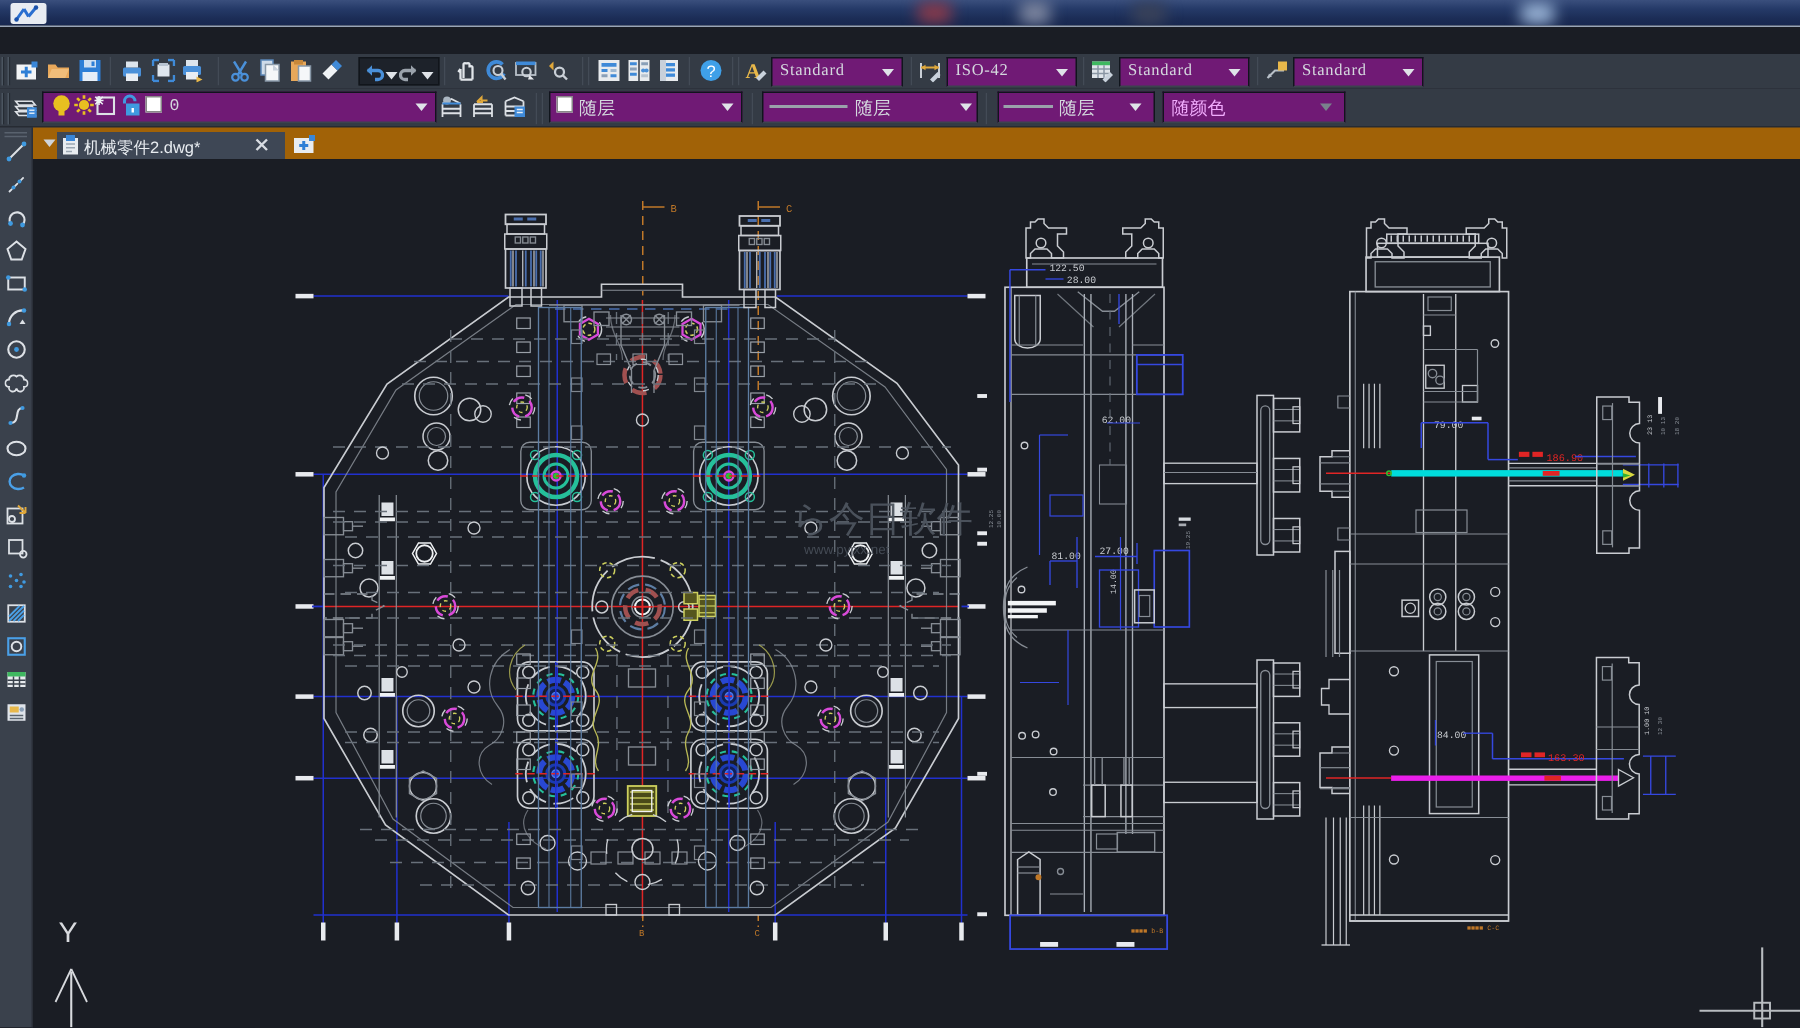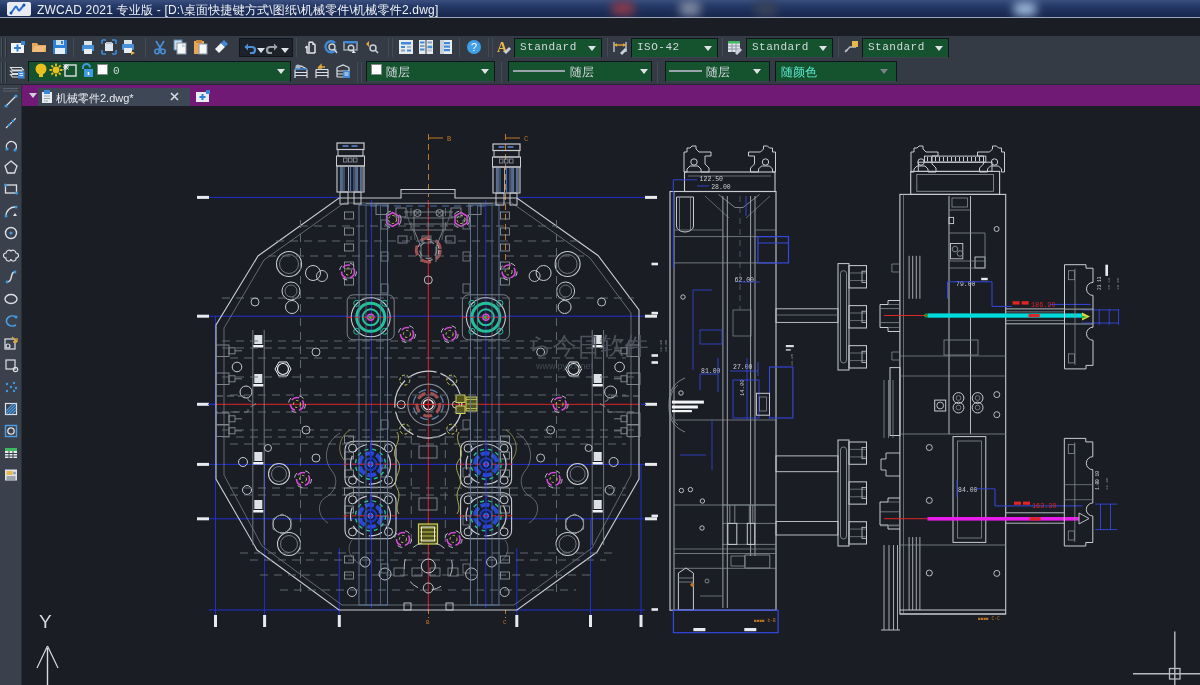--- a/index.html
+++ b/index.html
@@ -7,41 +7,40 @@
 #titleicon{position:absolute;left:7px;top:2px;width:24px;height:14px;background:#e8ecf2;border-radius:2px}
 #titletext{position:absolute;left:37px;top:2px;font-size:12px;color:#f0f2f6;letter-spacing:0.2px;white-space:nowrap}
 .blob{position:absolute;filter:blur(5px);border-radius:3px}
 #menubar{position:absolute;left:0;top:18px;width:1200px;height:18px;background:#2c333d;border-bottom:1px solid #a8b2bf}
 .mi{position:absolute;top:2px;font-size:12px;color:#ccd1d8;white-space:nowrap}
 #tb1{position:absolute;left:0;top:36px;width:1200px;height:23px;background:#343b45}
 #tb2{position:absolute;left:0;top:59px;width:1200px;height:26px;background:#343b45;border-bottom:1px solid #262b33}
 .grip{position:absolute;width:2px;background:#4b5560;border-right:1px solid #252b33}
 .sep{position:absolute;width:1px;background:#272d36;border-right:1px solid #434b56}
 .ticon{position:absolute}
-.combo{position:absolute;background:#14532d;border:1px solid #10151c;border-bottom-color:#3c434e;color:#d4d8de;font-family:Liberation Mono, monospace;font-size:11px}
+.combo{position:absolute;background:#701a75;border:1px solid #10151c;border-bottom-color:#3c434e;color:#d4d8de;font-family:Liberation Serif, serif;font-size:11px}
 .combo .ct{position:absolute;left:5px;top:2px;letter-spacing:0.5px;white-space:nowrap}
 .darr{position:absolute;width:0;height:0;border-left:4.5px solid transparent;border-right:4.5px solid transparent;border-top:5.5px solid #dfe3e8}
 #palette{position:absolute;left:0;top:85px;width:22px;height:600px;background:#3a414c;border-right:1px solid #2a2f38}
 #palette .pgrip{position:absolute;left:3px;top:3px;width:15px;height:1px;background:#59626e;box-shadow:0 2.5px 0 #59626e}
 .picon{position:absolute;left:3px}
-#tabbar{position:absolute;left:22px;top:85px;width:1178px;height:21px;background:#701a75}
+#tabbar{position:absolute;left:22px;top:85px;width:1178px;height:21px;background:#a16207}
 #tabarr{position:absolute;left:7px;top:8px;width:0;height:0;border-left:4px solid transparent;border-right:4px solid transparent;border-top:5px solid #cfd4da}
 #tab{position:absolute;left:16px;top:3px;width:152px;height:18px;background:#3e4755}
 #canvas{position:absolute;left:22px;top:106px;width:1178px;height:579px;background:#1a1d24}
 .t{position:absolute;white-space:nowrap}
 </style></head><body>
 <div id="app">
 <div id="titlebar">
 <div id="titleicon"></div>
 <svg style="position:absolute;left:9px;top:3px" width="20" height="12">
         <path d="M2 10 L7 3 M7 3 L10 8 M10 8 L15 2" stroke="#2a6fd0" stroke-width="2" fill="none"></path>
         <circle cx="2" cy="10" r="1.5" fill="#1a50a8"></circle>
         <circle cx="15" cy="2" r="1.5" fill="#1a50a8"></circle>
       </svg>
-<div id="titletext">ZWCAD 2021 专业版 - [D:\桌面快捷键方式\图纸\机械零件\机械零件2.dwg]</div>
 <div class="blob" style="left:612px;top:2px;width:22px;height:13px;background:#8c3a4a"></div>
 <div class="blob" style="left:680px;top:1px;width:20px;height:15px;background:#7e87a0"></div>
 <div class="blob" style="left:755px;top:2px;width:22px;height:14px;background:#3a4258"></div>
 <div class="blob" style="left:1014px;top:2px;width:22px;height:14px;background:#9ab4d6"></div>
 </div>
 <div id="tb1">
 <div class="grip" style="left:1px;top:2px;height:19px"></div>
       <div class="grip" style="left:5px;top:2px;height:19px"></div>
 <svg class="ticon" style="left:10px;top:3px" width="16" height="16">
         <rect x="1" y="4" width="13" height="10" fill="#f2f4f6"></rect>
@@ -259,21 +258,21 @@
 <div class="combo" style="left:508px;top:2px;width:144px;height:21px"></div>
 <div style="position:absolute;left:513px;top:11px;width:52px;height:1.6px;background:#9aa2ab"></div>
 <div class="t" style="left:570px;top:5px;font-size:12px;color:#d4d8de">随层</div>
 <div class="darr" style="left:640px;top:10px"></div>
 <div class="sep" style="left:657px;top:3px;height:21px"></div>
 <div class="combo" style="left:665px;top:2px;width:105px;height:21px"></div>
 <div style="position:absolute;left:669px;top:11px;width:33px;height:1.6px;background:#9aa2ab"></div>
 <div class="t" style="left:706px;top:5px;font-size:12px;color:#d4d8de">随层</div>
 <div class="darr" style="left:753px;top:10px"></div>
 <div class="combo" style="left:775px;top:2px;width:122px;height:21px"></div>
-<div class="t" style="left:781px;top:5px;font-size:12px;color:#5eead4">随颜色</div>
+<div class="t" style="left:781px;top:5px;font-size:12px;color:#f0abfc">随颜色</div>
 <div class="darr" style="left:880px;top:10px;border-top-color:#79818c"></div>
 </div>
 <div id="palette">
       <div class="pgrip"></div>
 <svg class="picon" style="top:8px" width="16" height="16">
         <path d="M3 13 L13 3" stroke="#dde1e6" stroke-width="1.3"></path>
         <circle cx="3" cy="13" r="1.6" fill="#3f9ae0"></circle>
         <circle cx="13" cy="3" r="1.6" fill="#3f9ae0"></circle>
       </svg>
 <svg class="picon" style="top:30px" width="16" height="16">

